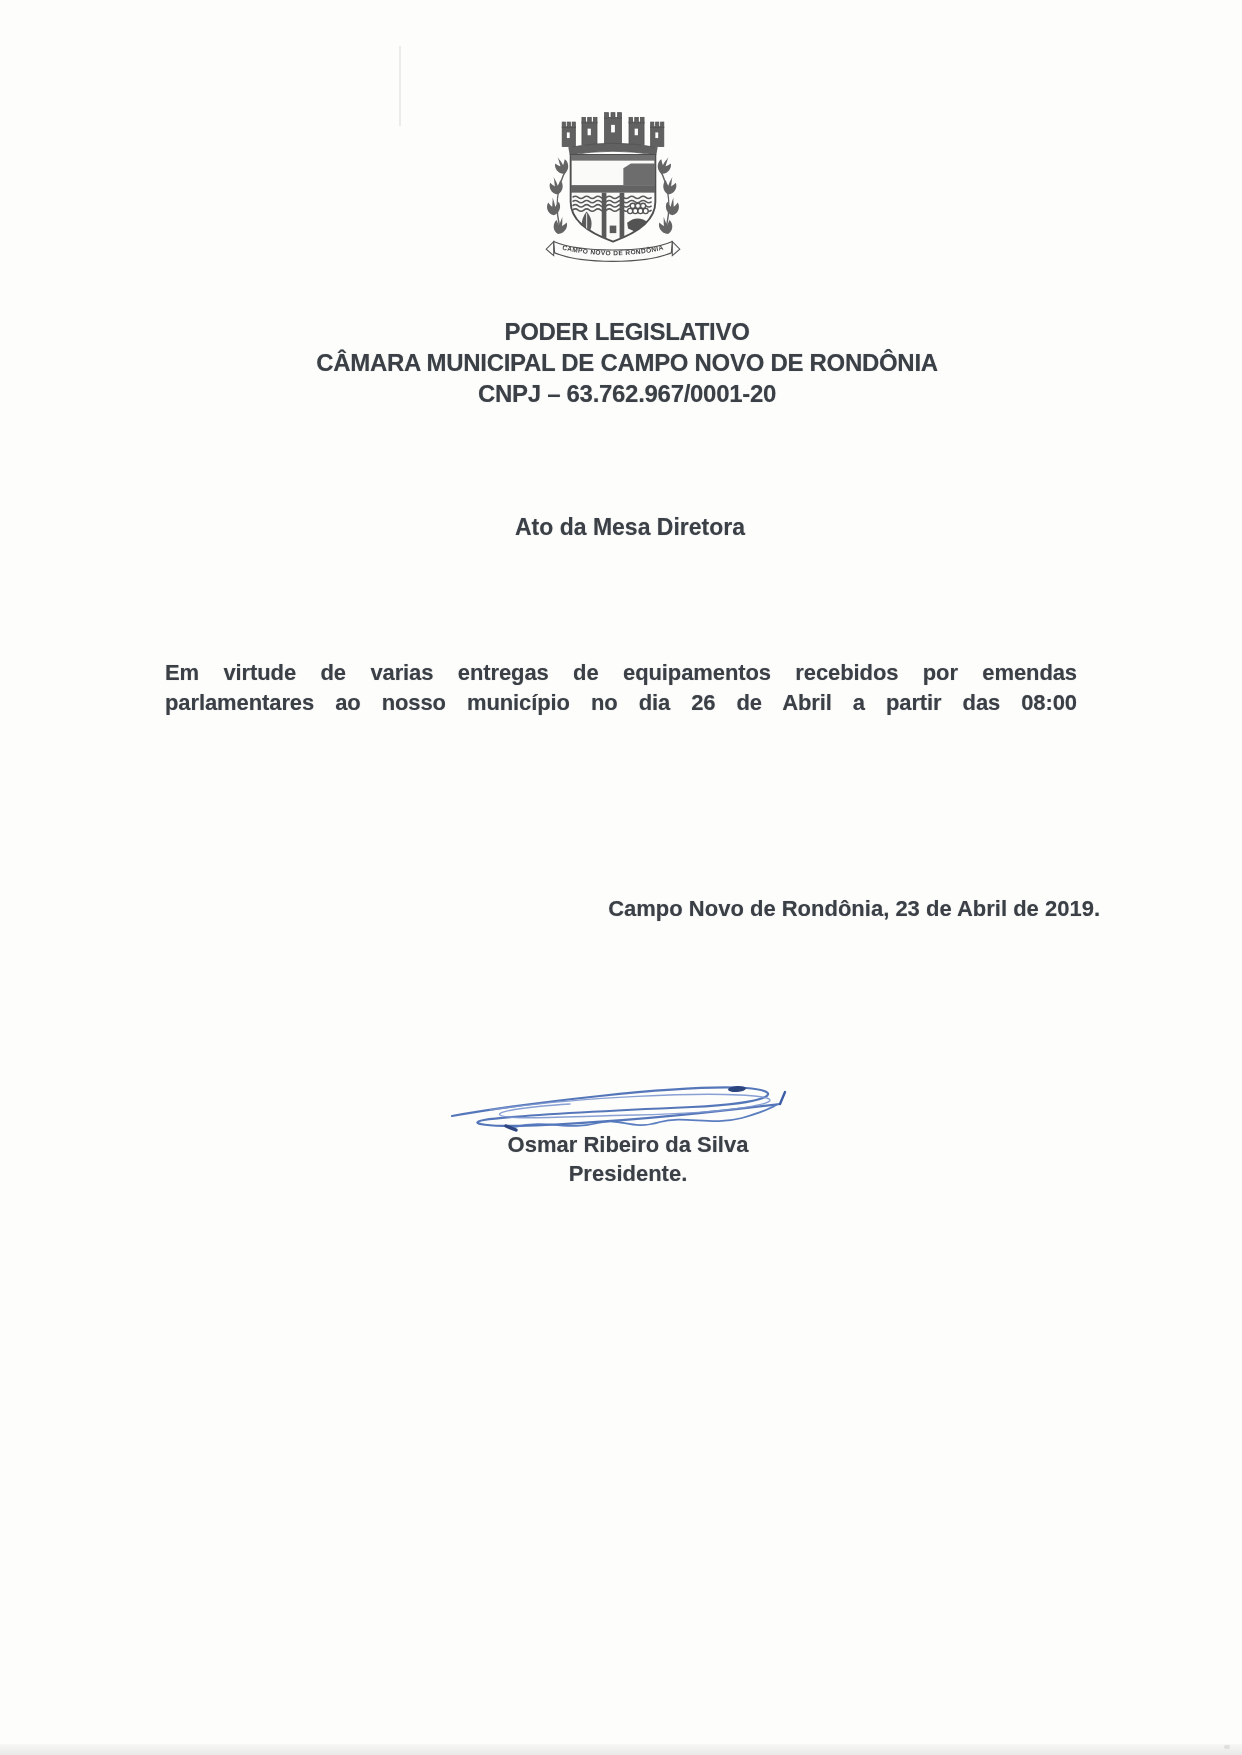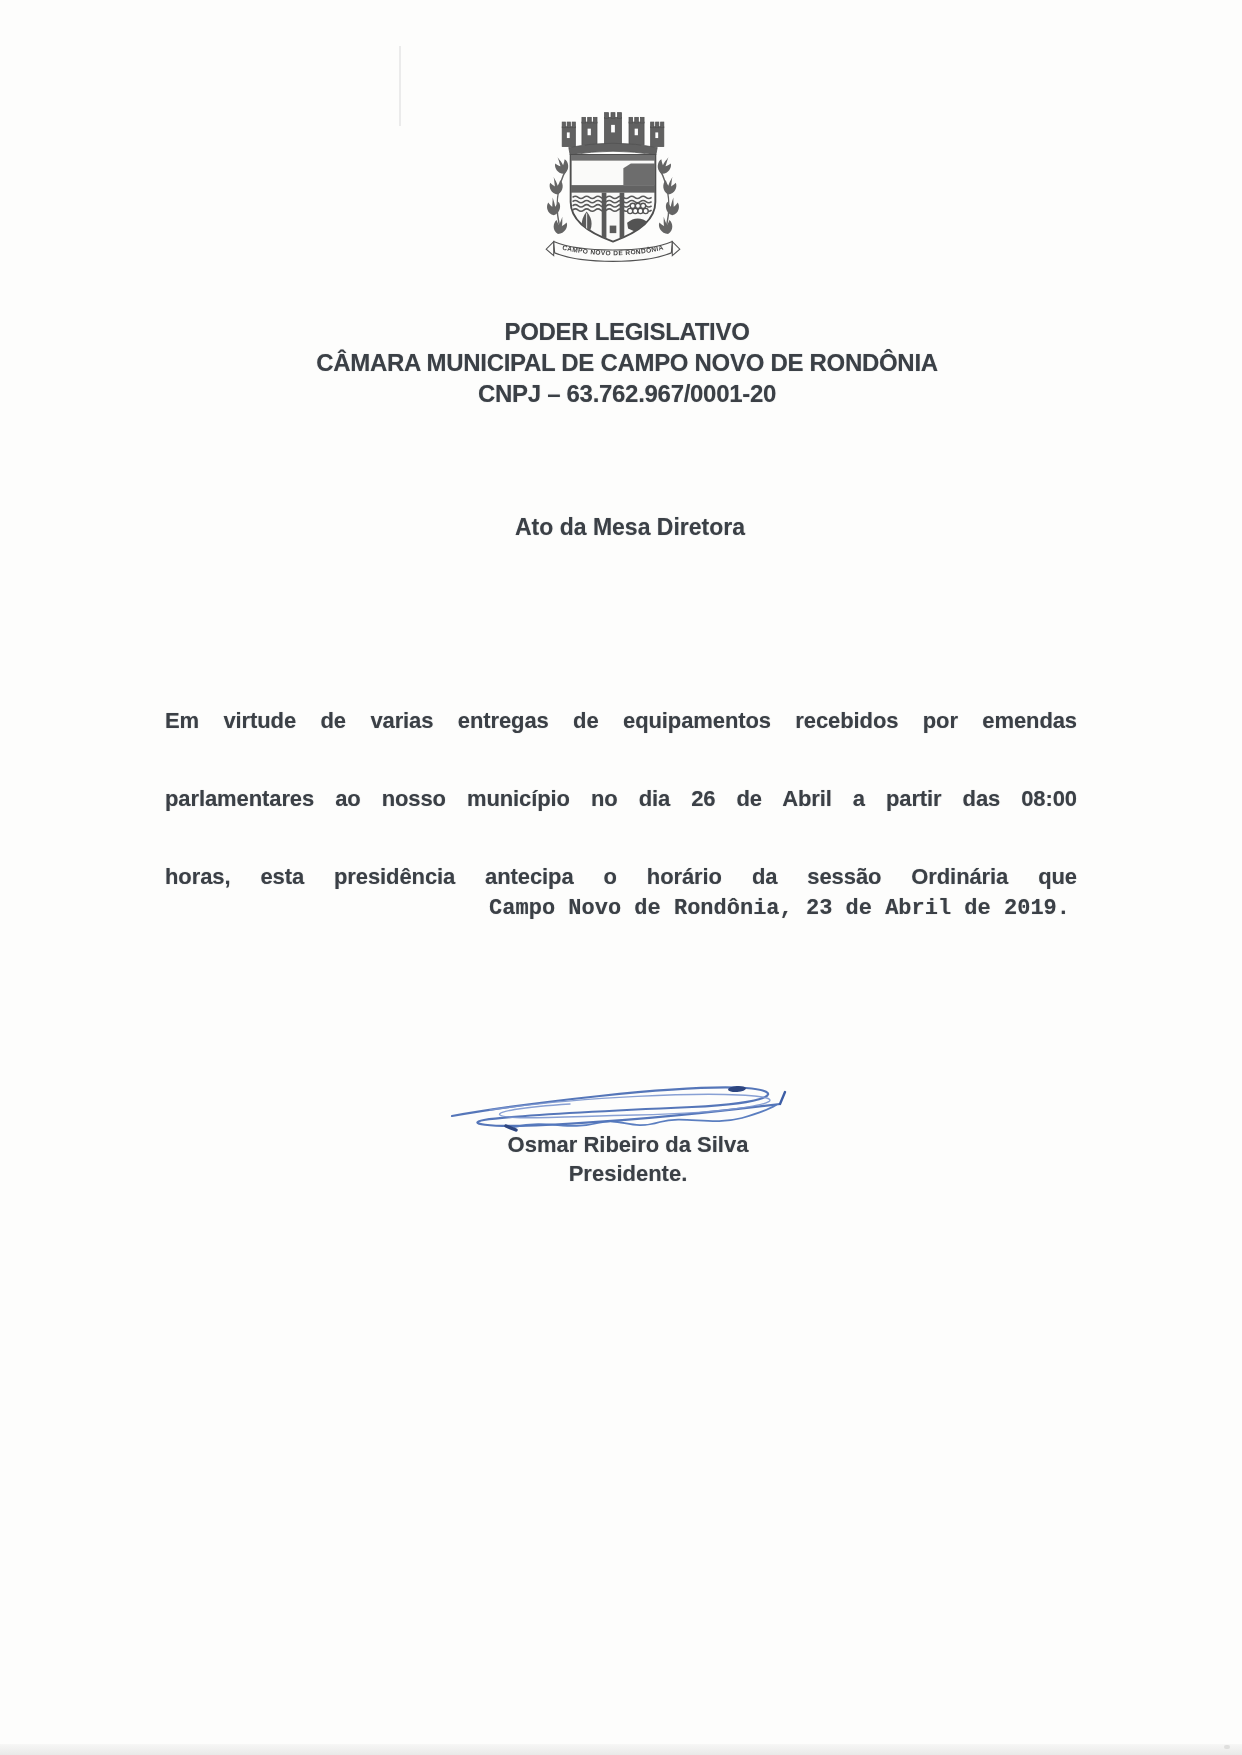--- a/index.html
+++ b/index.html
@@ -54,28 +54,27 @@
   
   .body-block{
     position:absolute;left:165px;width:912px;top:658px;
     font-weight:700;font-size:22px;line-height:30px;
     letter-spacing:-.1px;
   }
   .body-line{
     text-align:justify;
     text-align-last:justify;
     white-space:normal;
-    margin-top:48px;
   }
   .body-line.last{text-align-last:left;}
   
   .date-line{
-    position:absolute;left:165px;right:172px;top:896px;
+    position:absolute;left:165px;right:142px;top:896px;
     text-align:right;
-    font-weight:700;font-size:22px;font-family:Liberation Mono, monospace;
+    font-weight:700;font-size:22px;
   }
   
   .sig-scrawl{
     position:absolute;left:450px;top:1074px;width:348px;height:64px;
   }
   .sig-block{
     position:absolute;left:0;right:0;top:1130px;
     transform:translateX(7px);
     text-align:center;
     font-weight:700;font-size:22px;line-height:29px;
@@ -189,21 +188,20 @@
     <div>PODER LEGISLATIVO</div>
     <div>CÂMARA MUNICIPAL DE CAMPO NOVO DE RONDÔNIA</div>
     <div>CNPJ – 63.762.967/0001-20</div>
   </div>
 
   <div class="doc-title ink">Ato da Mesa Diretora</div>
 
   <div class="body-block ink">
     <div class="body-line">Em virtude de varias entregas de equipamentos recebidos por emendas</div>
     <div class="body-line">parlamentares ao nosso município no dia 26 de Abril a partir das 08:00</div>
-    <div class="body-line">horas, esta presidência antecipa o horário da sessão Ordinária que</div>
   </div>
 
   <div class="date-line ink">Campo Novo de Rondônia, 23 de Abril de 2019.</div>
 
   <div class="sig-scrawl">
     <svg viewBox="0 0 348 64" width="348" height="64">
       <g fill="none" stroke-linecap="round">
         <path d="M2 42 C70 30 230 10 296 14 C336 17 324 29 242 33 C150 37 62 42 34 46 C16 49 34 54 96 51 C160 48 250 40 330 30" stroke="#4c6fb5" stroke-width="2.2" opacity="0.95"></path>
         <path d="M40 36 C120 24 262 16 312 23 C342 28 284 39 186 41 C104 43 58 46 50 41 C46 38 70 33 120 30" stroke="#7b96cf" stroke-width="1.4" opacity="0.9"></path>
         <path d="M64 53 C100 45 116 57 148 49 C172 43 180 57 210 48 C234 41 262 52 292 44 C306 40 318 36 326 31" stroke="#5277bd" stroke-width="1.8" opacity="0.95"></path>

